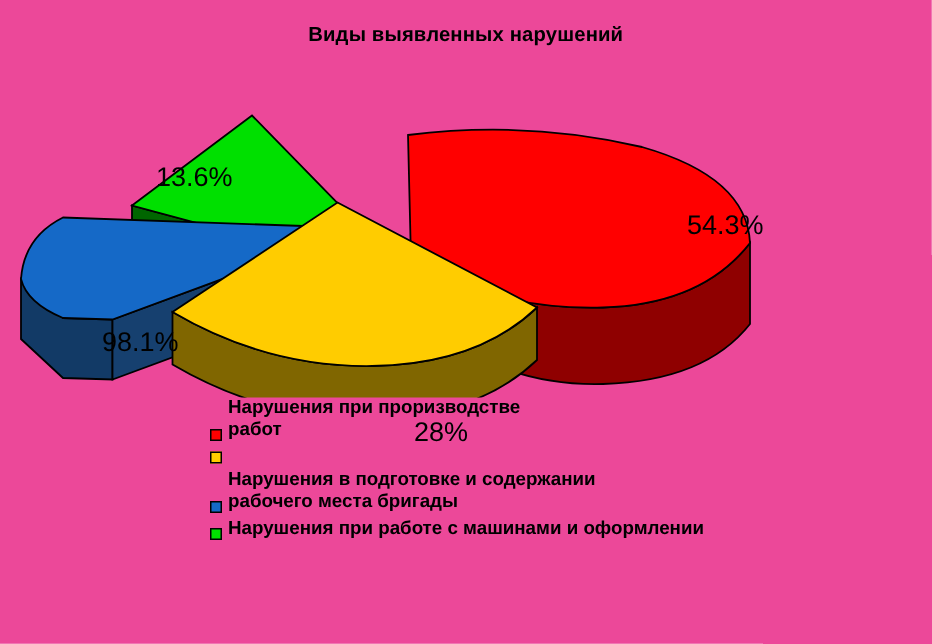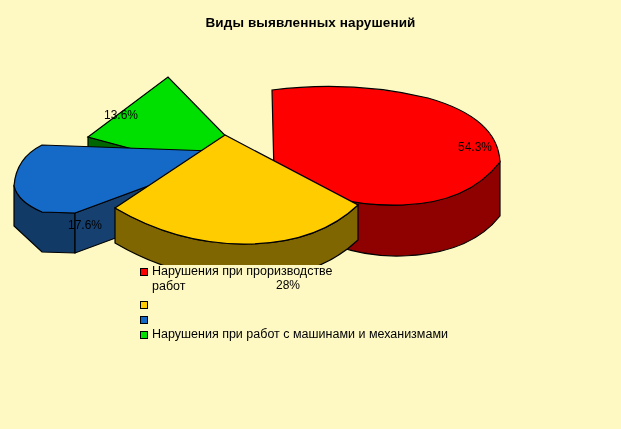--- a/index.html
+++ b/index.html
@@ -10,21 +10,21 @@
     width: 621px;
     height: 429px;
     background: #ffffff;
     font-family: "Liberation Sans", sans-serif;
     overflow: hidden;
   }
   #chart-root {
     position: relative;
     width: 621px;
     height: 429px;
-    background: #fef9c3;
+    background: #ec4899;
   }
   .chart-title {
     position: absolute;
     left: 0;
     top: 15px;
     width: 621px;
     text-align: center;
     font-size: 13.5px;
     font-weight: bold;
     color: #000000;
@@ -32,39 +32,40 @@
   }
   #pie-area {
     position: absolute;
     left: 0;
     top: 40px;
     width: 621px;
     height: 225px;
   }
   .data-label {
     position: absolute;
-    font-size: 12px;
+    font-size: 18px;
     color: #000000;
     white-space: nowrap;
   }
   #label-red   { left: 458px; top: 100px; }
   #label-yellow{ left: 276px; top: 238px; }
   #label-blue  { left: 68px;  top: 178px; }
   #label-green { left: 104px; top: 68px;  }
 
   #legend {
     position: absolute;
     left: 140px;
     top: 264px;
     width: 430px;
   }
   .legend-item {
     display: flex;
-    align-items: flex-start;
+    align-items: flex-end;
     margin-bottom: 3px;
+    font-weight: bold;
   }
   .legend-swatch {
     width: 8px;
     height: 8px;
     flex: 0 0 8px;
     margin-top: 4px;
     margin-right: 4px;
     border: 1px solid #000000;
     box-sizing: border-box;
   }
@@ -116,40 +117,42 @@
         <path d="M 115 168 L 115 203 Q 178 240 248 239 Q 318 238 358 200 L 358 165
                  Q 318 203 248 204 Q 178 205 115 168 Z" fill="#806600" stroke="#000000" stroke-width="1.2"></path>
 
         <path d="M 115 168 Q 178 205 248 204 Q 318 203 358 165 L 225 95 Z" fill="#FFCC00" stroke="#000000" stroke-width="1.2"></path>
       </g>
 
     </svg>
 
     <div class="data-label" id="label-red">54.3%</div>
     <div class="data-label" id="label-yellow">28%</div>
-    <div class="data-label" id="label-blue">17.6%</div>
+    <div class="data-label" id="label-blue">98.1%</div>
     <div class="data-label" id="label-green">13.6%</div>
   </div>
 
   <div id="legend">
 
     <div class="legend-item">
       <span class="legend-swatch" style="background:#FF0000"></span>
       <span class="legend-label">Нарушения при проризводстве
 работ</span>
     </div>
 
     <div class="legend-item">
       <span class="legend-swatch" style="background:#FFCC00"></span>
     </div>
 
     <div class="legend-item">
       <span class="legend-swatch" style="background:#1569C7"></span>
+      <span class="legend-label">Нарушения в подготовке и содержании
+рабочего места бригады</span>
     </div>
 
     <div class="legend-item">
       <span class="legend-swatch" style="background:#00E000"></span>
-      <span class="legend-label">Нарушения при работ с машинами и механизмами</span>
+      <span class="legend-label">Нарушения при работе с машинами и оформлении</span>
     </div>
 
   </div>
 
 </div>
 
 </body></html>

